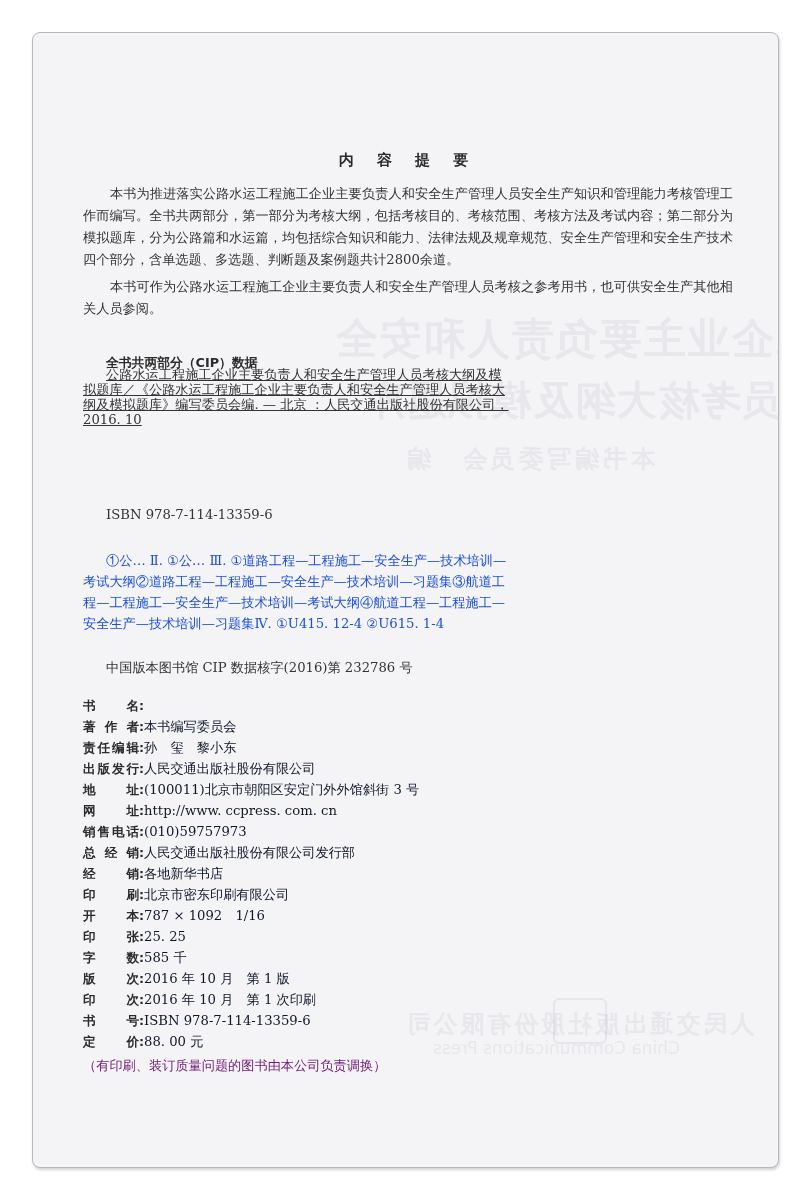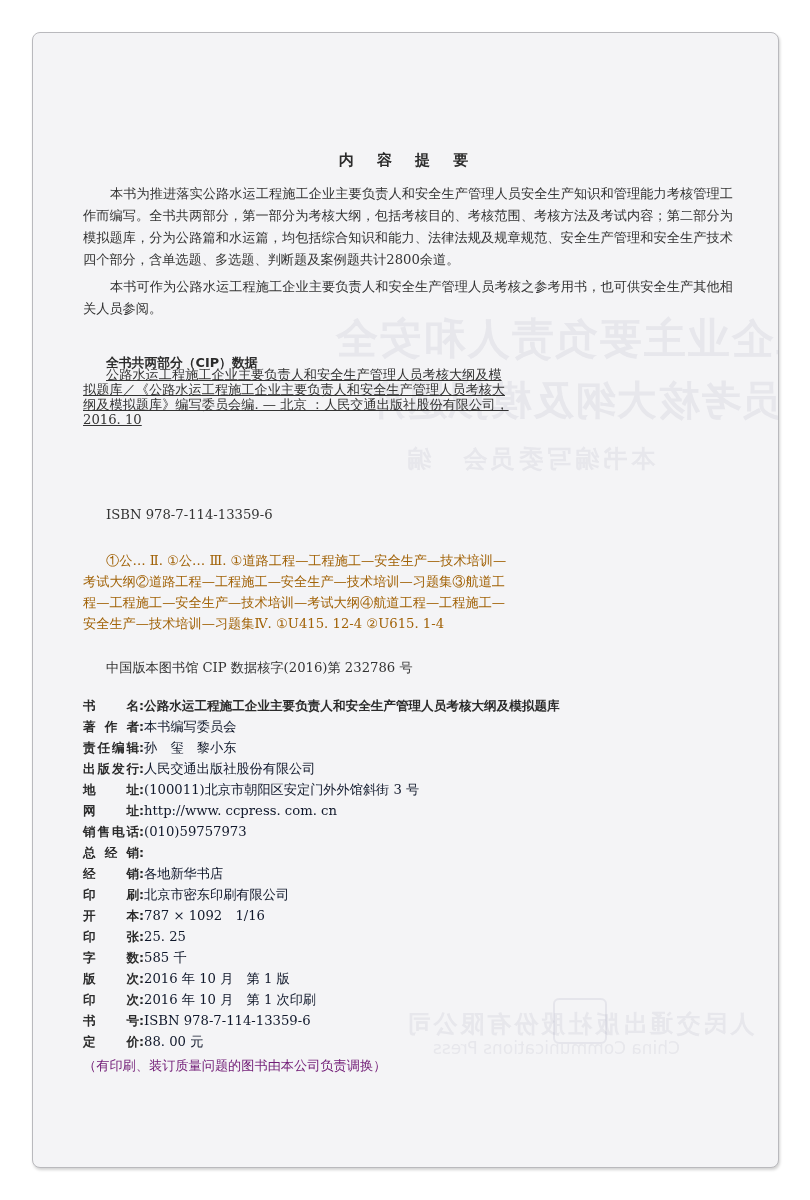--- a/index.html
+++ b/index.html
@@ -82,21 +82,21 @@
   .line {
     position: absolute; left: 23px;
     color: #333;
     white-space: nowrap;
   }
   .isbn-line { top: 474px; }
   .class-block {
     position: absolute; left: 0; top: 517px; width: 430px;
     line-height: 21px;
     text-indent: 23px;
-    color: #a16207;
+    color: #1d4ed8;
   }
   .cip-no { top: 626px; }
 
   .facts {
     position: absolute; left: 0; top: 662px; width: 650px;
   }
   .fact {
     display: flex; align-items: baseline;
     height: 21px; line-height: 21px;
     white-space: nowrap;
@@ -142,21 +142,20 @@
     <div class="class-block">①公… Ⅱ. ①公… Ⅲ. ①道路工程—工程施工—安全生产—技术培训—考试大纲②道路工程—工程施工—安全生产—技术培训—习题集③航道工程—工程施工—安全生产—技术培训—考试大纲④航道工程—工程施工—安全生产—技术培训—习题集Ⅳ. ①U415. 12-4 ②U615. 1-4</div>
     <div class="line cip-no">中国版本图书馆 CIP 数据核字(2016)第 232786 号</div>
 
     <div class="facts" id="facts">
         <div class="fact bold-val">
           <span class="lbl">
             <span>书</span>
             <span>名</span>
           </span>
           <span class="colon">:</span>
-          <span class="val">公路水运工程施工企业主要负责人和安全生产管理人员考核大纲及模拟题库</span>
         </div>
         <div class="fact">
           <span class="lbl">
             <span>著</span>
             <span>作</span>
             <span>者</span>
           </span>
           <span class="colon">:</span>
           <span class="val">本书编写委员会</span>
         </div>
@@ -206,20 +205,21 @@
           <span class="colon">:</span>
           <span class="val">(010)59757973</span>
         </div>
         <div class="fact">
           <span class="lbl">
             <span>总</span>
             <span>经</span>
             <span>销</span>
           </span>
           <span class="colon">:</span>
+          <span class="val">人民交通出版社股份有限公司发行部</span>
         </div>
         <div class="fact">
           <span class="lbl">
             <span>经</span>
             <span>销</span>
           </span>
           <span class="colon">:</span>
           <span class="val">各地新华书店</span>
         </div>
         <div class="fact">

